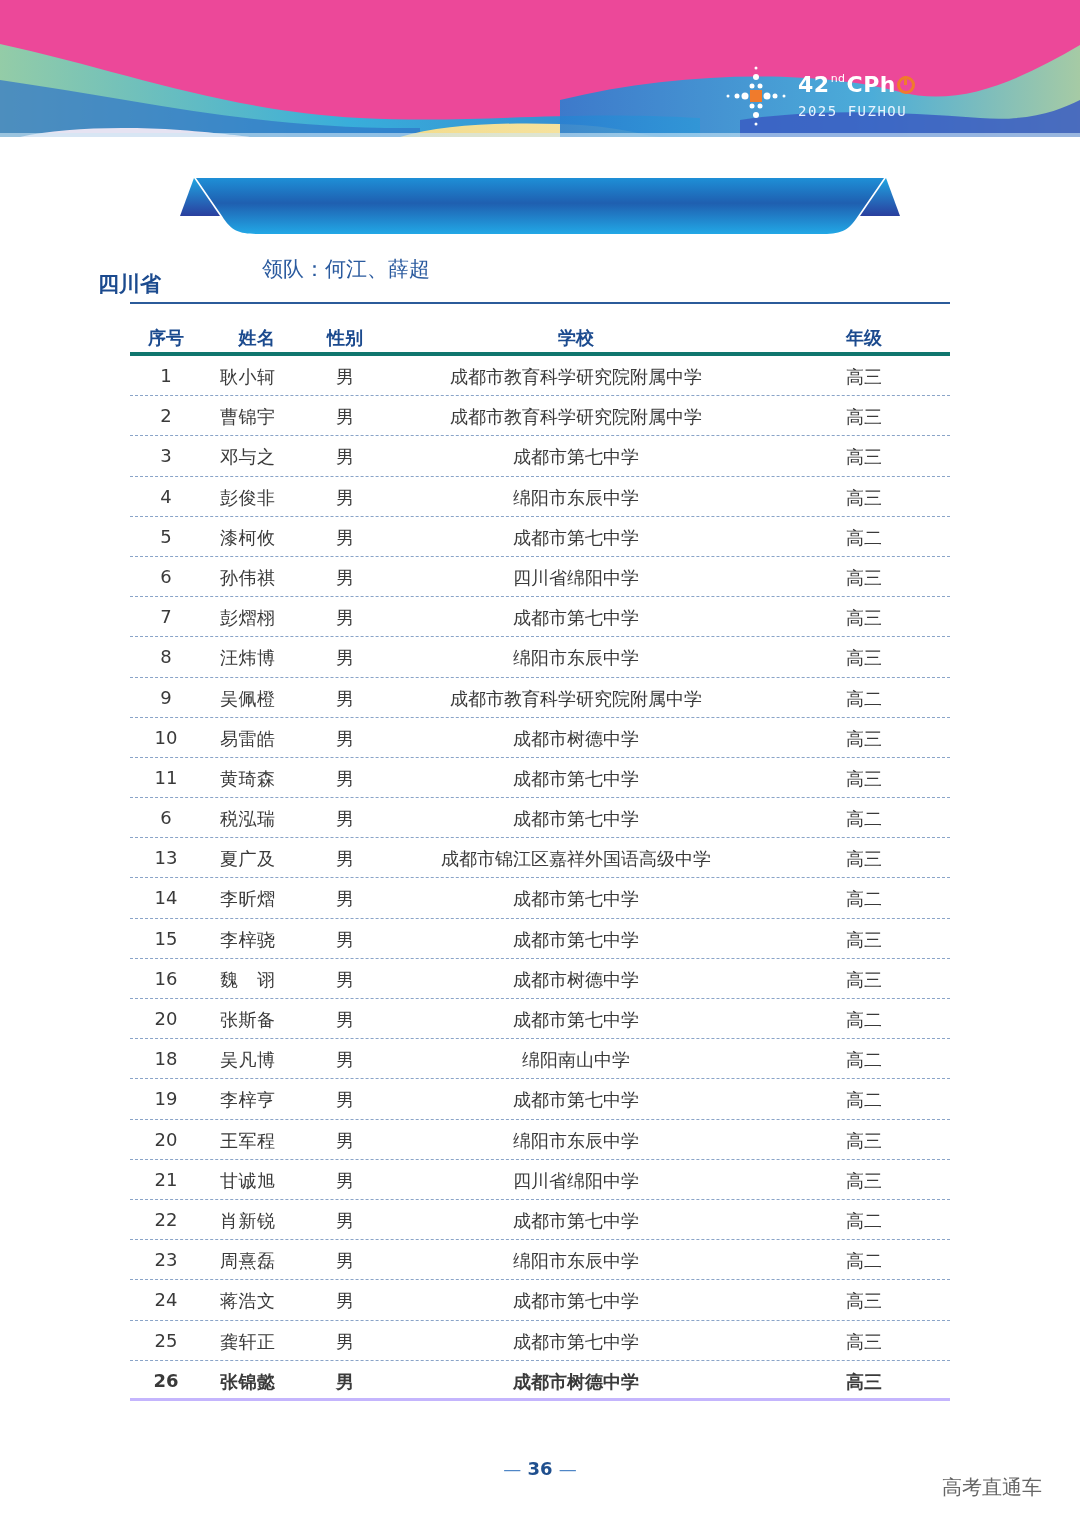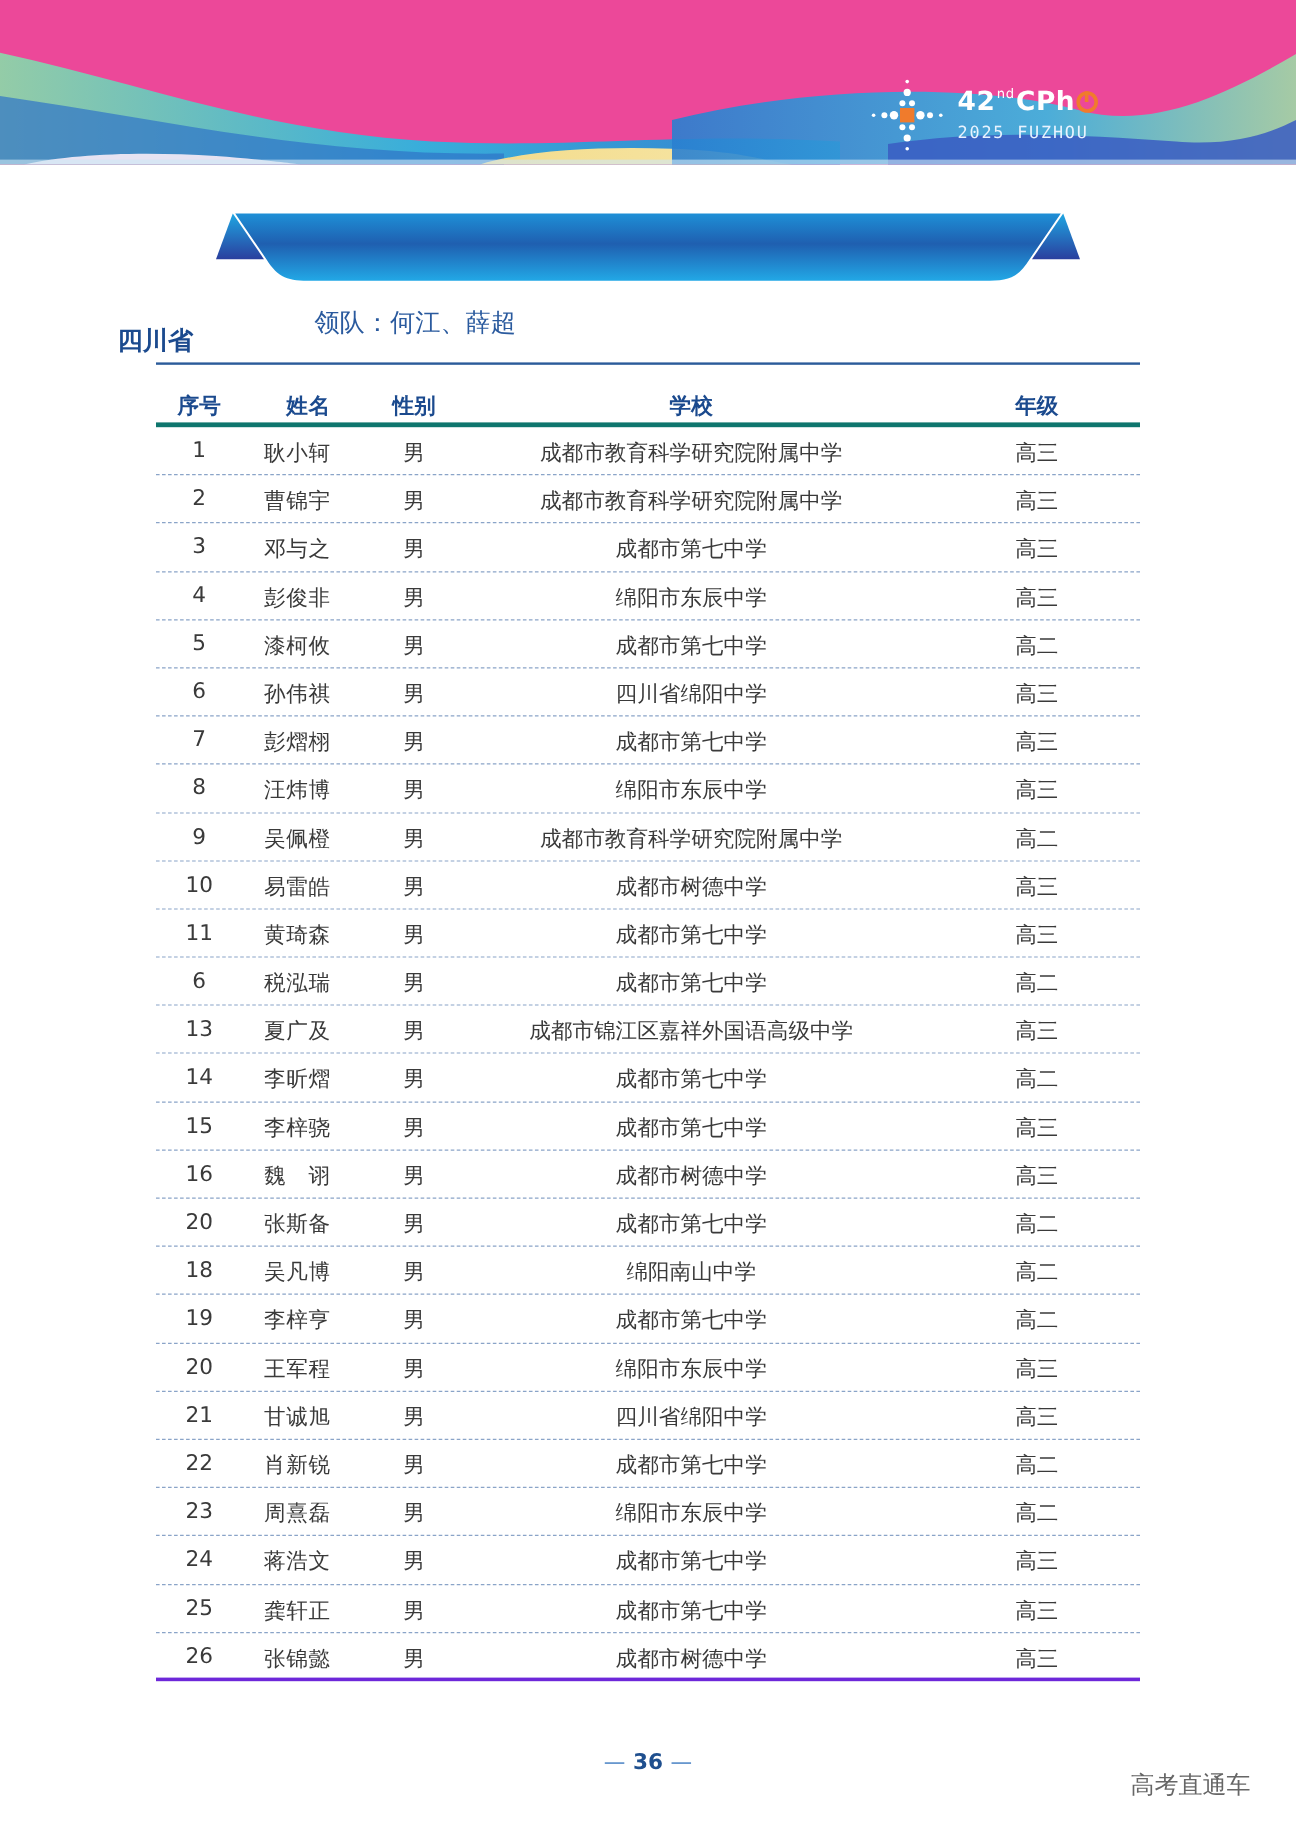--- a/index.html
+++ b/index.html
@@ -46,21 +46,21 @@
   }
   .rule-top { position: absolute; left: 130px; top: 302px; width: 820px; height: 2px; background: #2b5b9a; }
 
   
   .table { position: absolute; left: 130px; top: 318px; width: 820px; }
   .thead { position: relative; height: 38px; border-bottom: 4px solid #0f766e; }
   .th {
     position: absolute; top: 8px; font-size: 18px; font-weight: bold; color: #1b4a8e; text-align: center;
   }
   .row { position: relative; height: 40.2px; border-bottom: 1px dashed #8aa4c8; }
-  .row:last-child { border-bottom: 3px solid #6d28d9; }
+  .row:last-child { border-bottom: 3px solid #c4b5fd; font-weight: bold; }
   .cell { position: absolute; top: 9px; font-size: 18px; color: #3a3a3a; text-align: center; white-space: nowrap; }
   .c-no { left: 0; width: 72px; }
   .c-name { left: 90px; width: 72px; text-align: left; letter-spacing: 0.5px; }
   .c-sex { left: 190px; width: 50px; }
   .c-school { left: 246px; width: 400px; }
   .c-grade { left: 694px; width: 80px; }
   .th.c-name { text-align: center; left: 92px; width: 70px; }
 
   
   .page-num {

